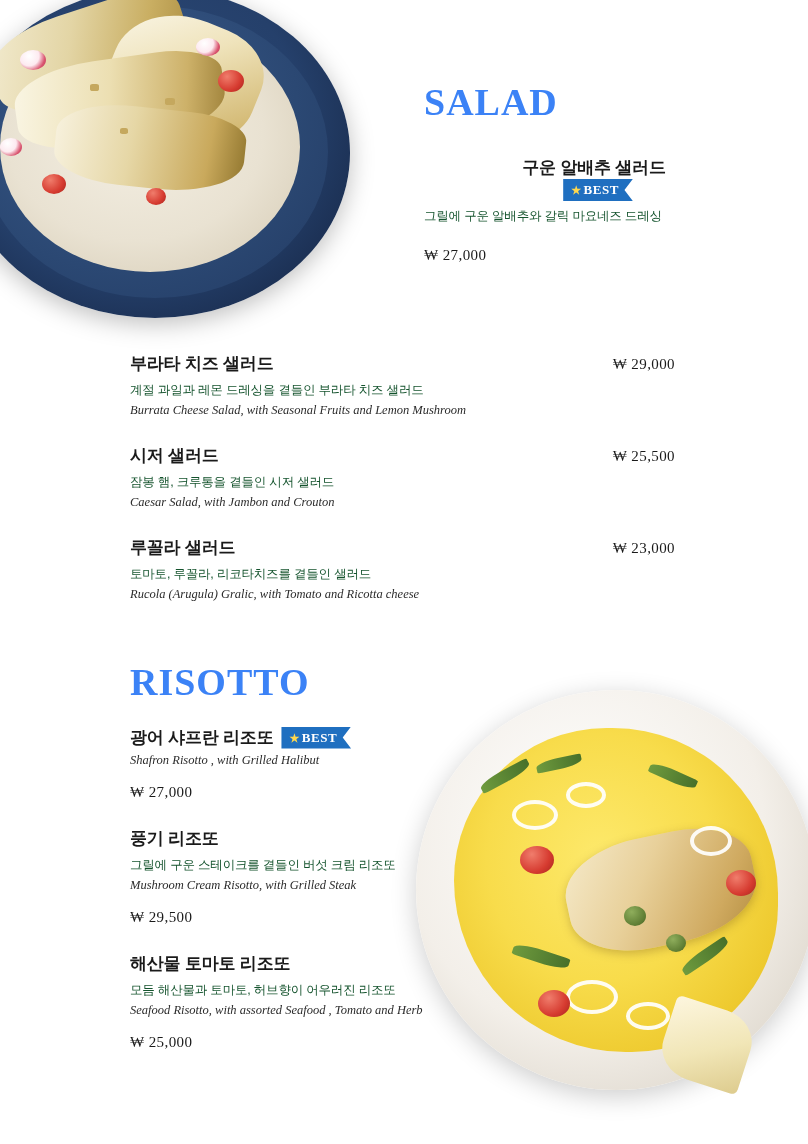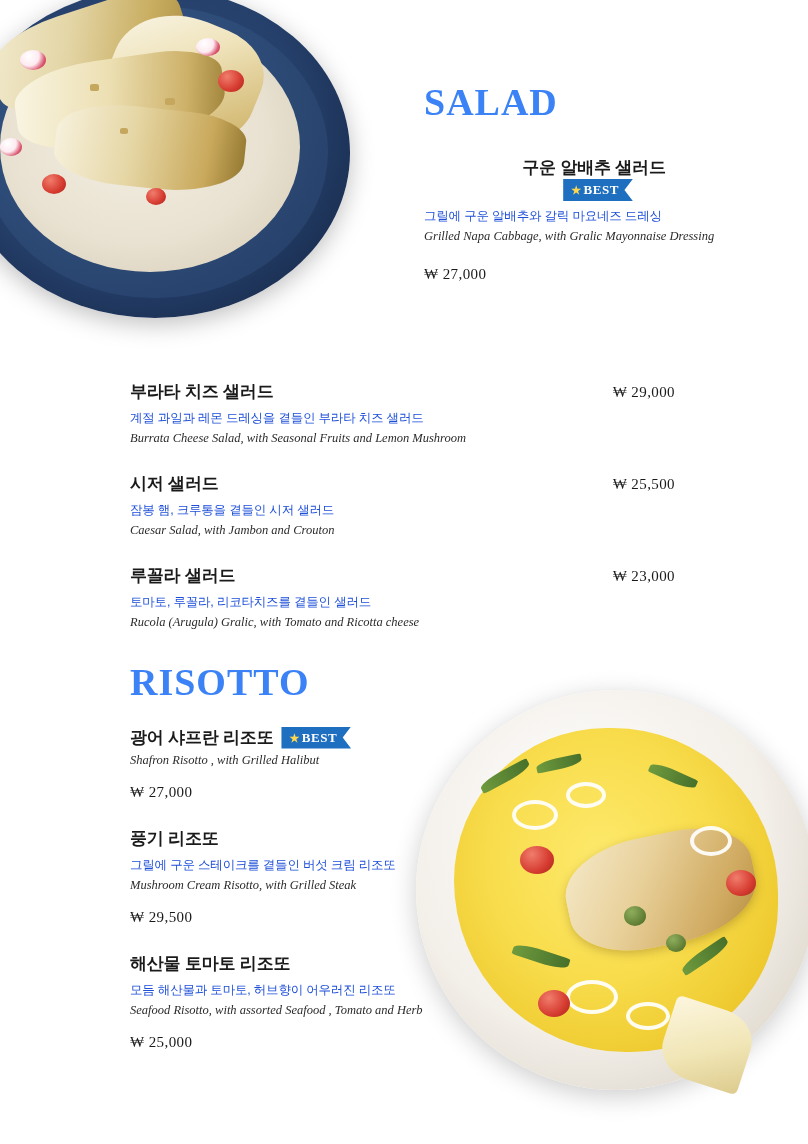--- a/index.html
+++ b/index.html
@@ -111,21 +111,21 @@
   .dish-name {
     font-family: "Liberation Sans", sans-serif;
     font-weight: bold;
     font-size: 17px;
     color: #1a1a1a;
     letter-spacing: -0.2px;
   }
   .dish-desc-kr {
     font-family: "Liberation Sans", sans-serif;
     font-size: 12.5px;
-    color: #1d4ed8;
+    color: #14532d;
     margin-top: 7px;
     letter-spacing: -0.2px;
   }
   .dish-desc-en {
     font-family: "Liberation Serif", serif;
     font-style: italic;
     font-size: 12.5px;
     color: #2b2b2b;
     margin-top: 4px;
   }
@@ -149,21 +149,21 @@
     margin-left: 8px;
     clip-path: polygon(0 0, 100% 0, 88% 50%, 100% 100%, 0 100%);
   }
   .badge .star { color: #ffd84d; font-size: 11px; margin-right: 2px; }
 
   #salad-section { position: absolute; left: 424px; top: 80px; width: 340px; }
   #salad-title { margin: 0 0 32px 0; }
   #salad-featured .name-row { display: flex; align-items: center; flex-direction: column; }
   #salad-featured .price { display: block; margin-top: 22px; }
 
-  #salad-list { position: absolute; left: 130px; top: 352px; width: 545px; margin-top: 28px; }
+  #salad-list { position: absolute; left: 130px; top: 352px; width: 545px; }
   .list-item { position: relative; margin-bottom: 26px; }
   .list-item .row { display: flex; justify-content: space-between; align-items: baseline; }
 
   #risotto-section { position: absolute; left: 130px; top: 660px; width: 330px; }
   #risotto-title { margin: 0 0 22px 0; }
   .risotto-item { margin-bottom: 26px; }
   .risotto-item .name-row { display: flex; align-items: center; }
   .risotto-item .price { display: block; margin-top: 16px; }
 </style>
 </head>
@@ -191,21 +191,20 @@
 
 <div id="salad-section">
   <div class="section-title" id="salad-title">SALAD</div>
 
   <div id="salad-featured">
     <div class="name-row">
       <span class="dish-name">구운 알배추 샐러드</span>
       <span class="badge"><span class="star">★</span><span>BEST</span></span>
     </div>
     <div class="dish-desc-kr">그릴에 구운 알배추와 갈릭 마요네즈 드레싱</div>
-    <div class="dish-desc-en">Grilled Napa Cabbage, with Gralic Mayonnaise Dressing</div>
     <div class="price">₩ 27,000</div>
   </div>
 </div>
 
 <div id="salad-list">
 
   <div class="list-item">
     <div class="row">
       <span class="dish-name">부라타 치즈 샐러드</span>
       <span class="price">₩ 29,000</span>

